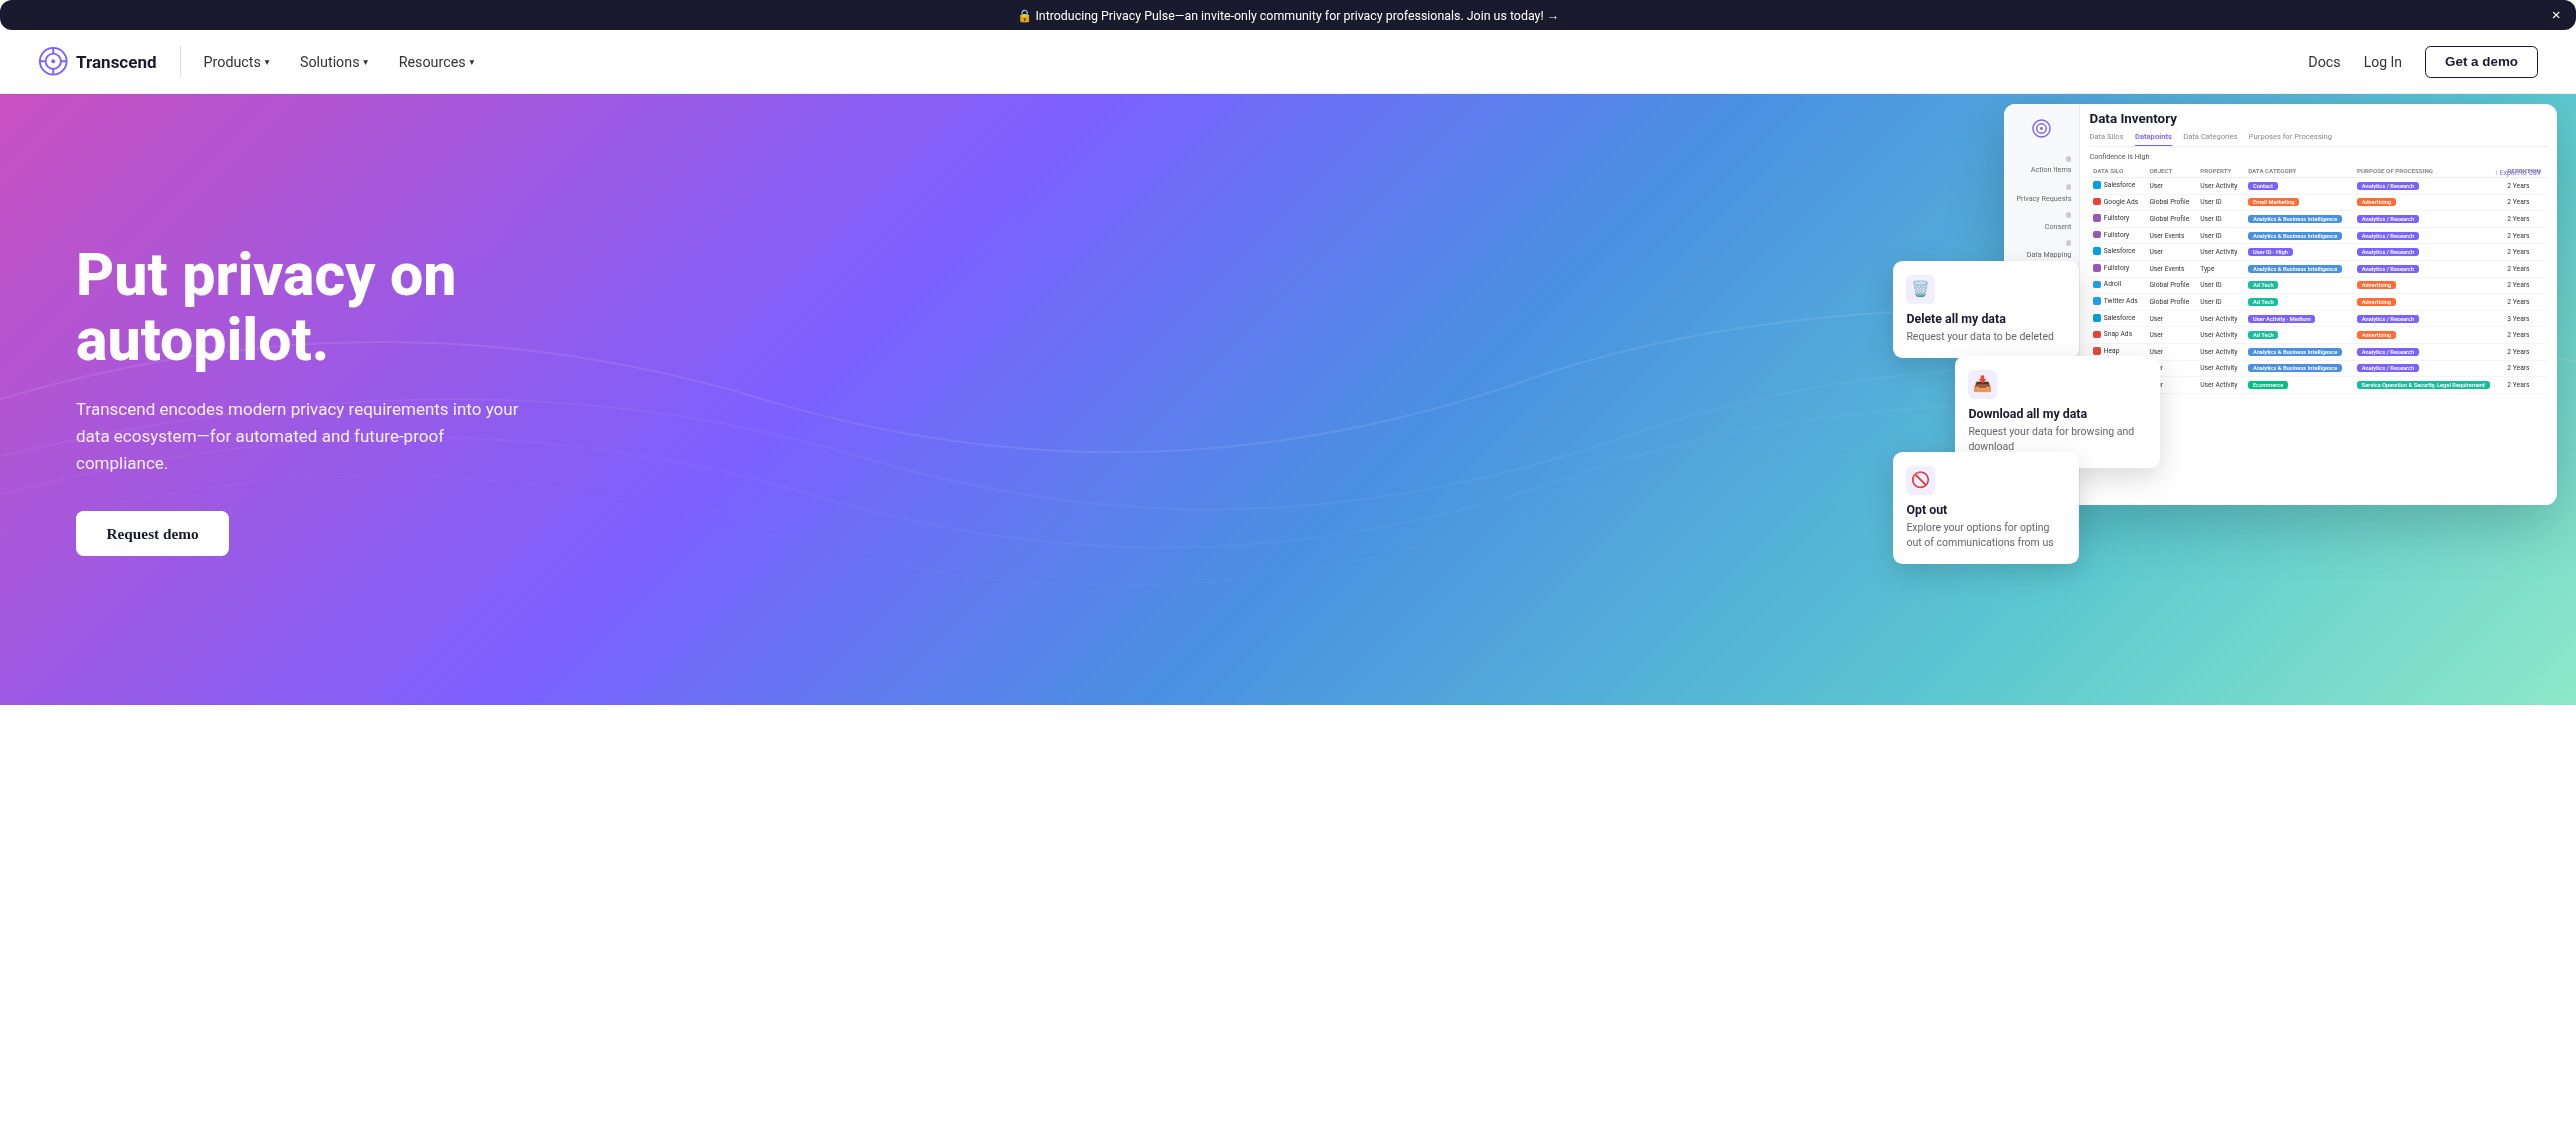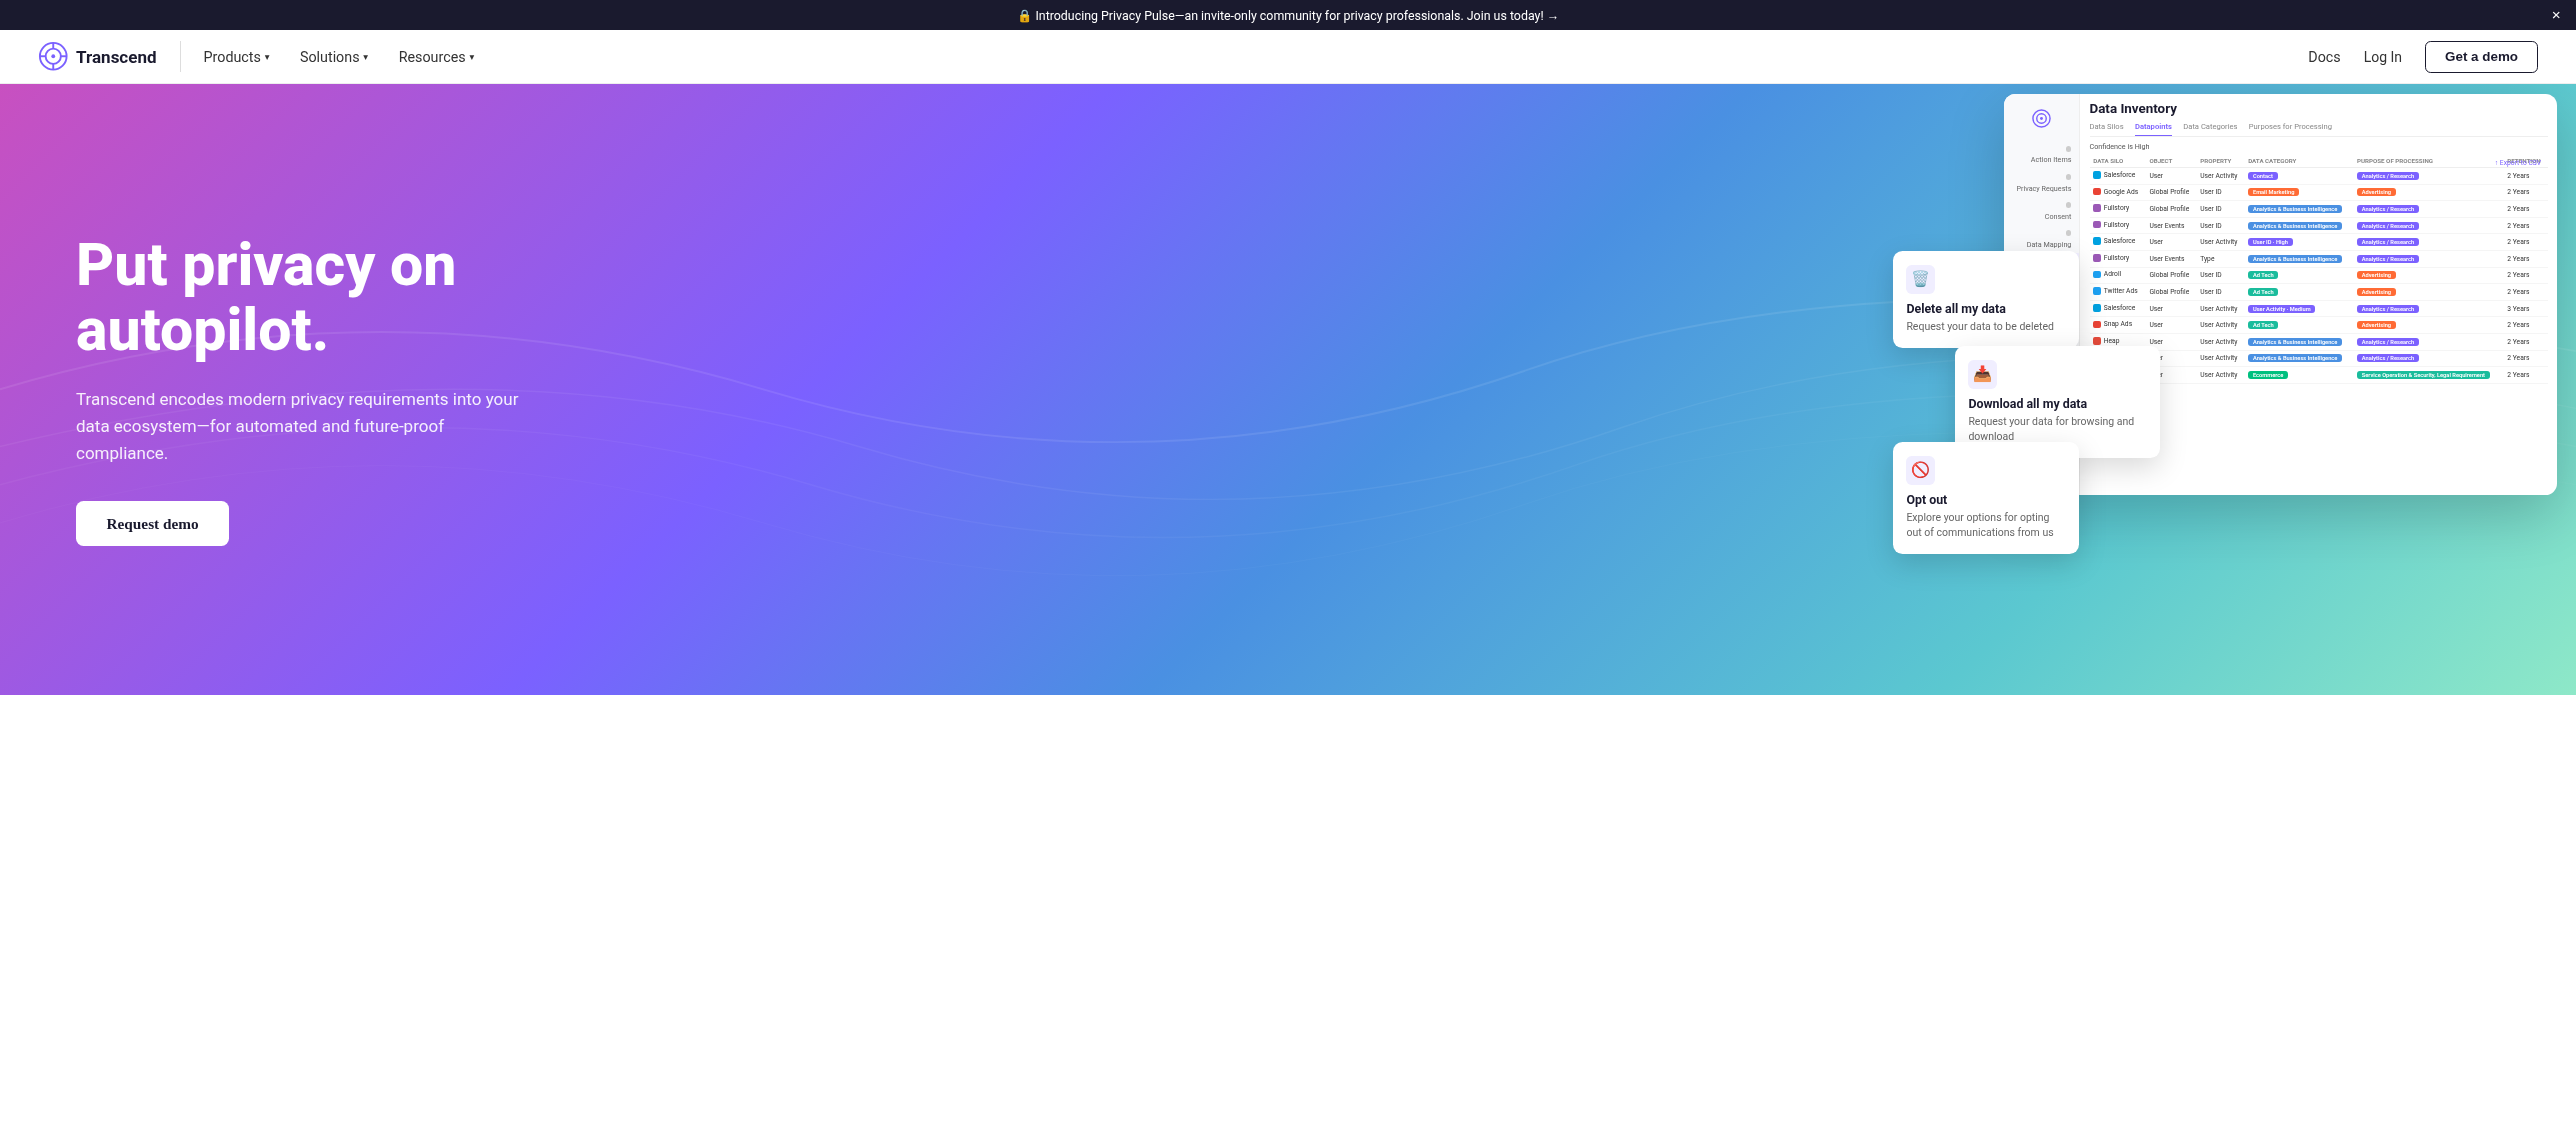--- a/index.html
+++ b/index.html
@@ -10,40 +10,41 @@
       background: #1a1a2e;
       color: #fff;
       text-align: center;
       padding: 7.6px 19px;
       font-size: 12.4px;
       display: flex;
       align-items: center;
       justify-content: center;
       gap: 7.6px;
       position: relative;
+      border-radius: 12px;
     }
     .banner-close {
       position: absolute;
       right: 15.3px;
       top: 50%;
       transform: translateY(-50%);
       background: none;
       border: none;
       color: #fff;
       font-size: 15.3px;
       cursor: pointer;
     }
 
     
     .nav {
       background: #fff;
       display: flex;
       align-items: center;
       padding: 6px 38px;
-      height: 54px;
+      height: 64px;
       border-bottom: 1px solid #eee;
       position: relative;
       z-index: 10;
     }
     .nav-logo {
       display: flex;
       align-items: center;
       gap: 7.6px;
       font-weight: 700;
       font-size: 17px;

